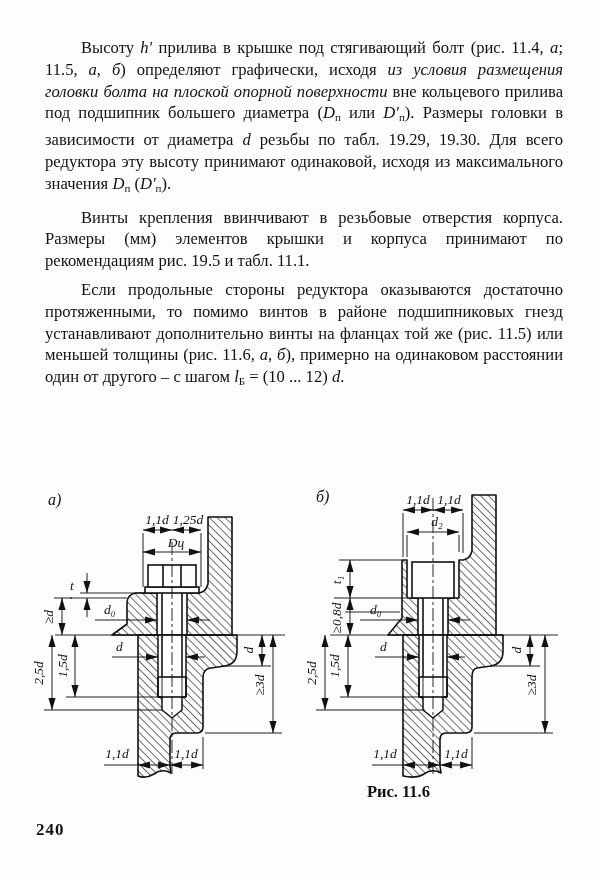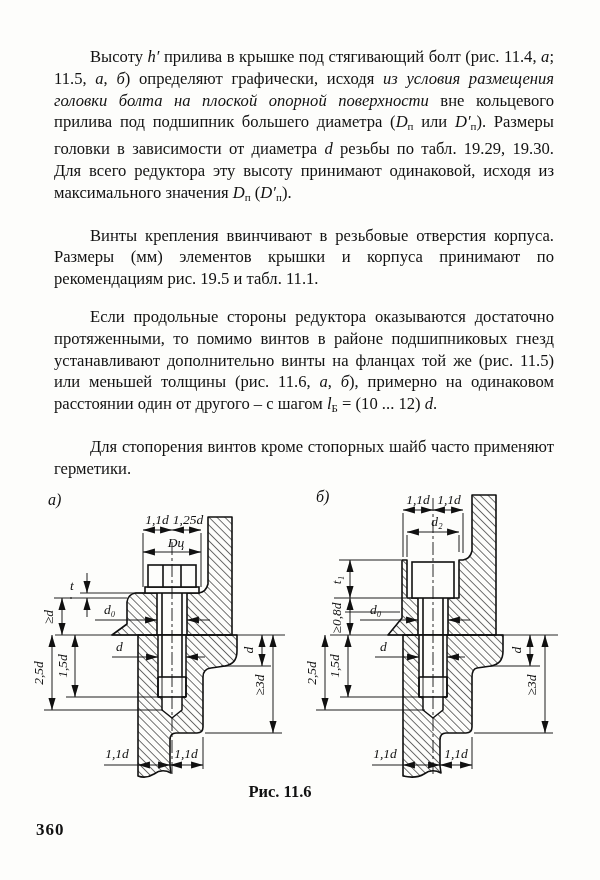--- a/index.html
+++ b/index.html
@@ -5,27 +5,27 @@
   html,body{margin:0;padding:0;background:#e8e8e4;}
   .page{
     position:relative;width:600px;height:880px;background:#fdfdfb;
     font-family:"Liberation Serif","DejaVu Serif",serif;color:#111;
     overflow:hidden;box-shadow:0 0 4px rgba(0,0,0,.3);
   }
   .textblock{
     position:absolute;left:38px;top:30px;width:532px;
     font-size:16.6px;line-height:21.8px;text-align:justify;
   }
-  .textblock p{margin:16px;text-indent:36px;}
+  .textblock p{margin:7px;text-indent:36px;}
   .run-n{font-style:normal;}
   .run-i{font-style:italic;}
   .run-s{font-style:normal;font-size:11px;vertical-align:-3px;}
   .figure-svg{position:absolute;left:0;top:478px;width:600px;height:332px;}
   .caption{
-    position:absolute;left:130px;top:782px;width:300px;text-align:center;
+    position:absolute;left:130px;top:782px;width:300px;text-align:right;
     font-weight:bold;font-size:16.5px;
   }
   .pagenum{
     position:absolute;left:36px;top:820px;
     font-weight:bold;font-size:17px;letter-spacing:1px;
   }
   svg .outline{fill:none;stroke:#111;stroke-width:1.6;stroke-linejoin:round;}
   svg .hatched{fill:url(#hatch);stroke:#111;stroke-width:1.6;stroke-linejoin:round;}
   svg .cut{fill:#fdfdfb;stroke:#111;stroke-width:1.5;stroke-linejoin:round;}
   svg .solidwhite{fill:#fdfdfb;stroke:#111;stroke-width:1.6;}
@@ -40,21 +40,20 @@
 </style>
 </head>
 <body>
 
 <div class="page">
 
   <div class="textblock" id="text-block">
       <p><span class="run-n">Высоту </span><span class="run-i">h′</span><span class="run-n"> прилива в крышке под стягивающий болт (рис. 11.4, </span><span class="run-i">а</span><span class="run-n">; 11.5, </span><span class="run-i">а</span><span class="run-n">, </span><span class="run-i">б</span><span class="run-n">) определяют графически, исходя </span><span class="run-i">из условия размещения головки болта на плоской опорной поверхности</span><span class="run-n"> вне кольцевого прилива под подшипник большего диаметра (</span><span class="run-i">D</span><span class="run-s">п</span><span class="run-n"> или </span><span class="run-i">D′</span><span class="run-s">п</span><span class="run-n">). Размеры головки в зависимости от диаметра </span><span class="run-i">d</span><span class="run-n"> резьбы по табл. 19.29, 19.30. Для всего редуктора эту высоту принимают одинаковой, исходя из максимального значения </span><span class="run-i">D</span><span class="run-s">п</span><span class="run-n"> (</span><span class="run-i">D′</span><span class="run-s">п</span><span class="run-n">).</span></p>
       <p><span class="run-n">Винты крепления ввинчивают в резьбовые отверстия корпуса. Размеры (мм) элементов крышки и корпуса принимают по рекомендациям рис. 19.5 и табл. 11.1.</span></p>
       <p><span class="run-n">Если продольные стороны редуктора оказываются достаточно протяженными, то помимо винтов в районе подшипниковых гнезд устанавливают дополнительно винты на фланцах той же (рис. 11.5) или меньшей толщины (рис. 11.6, </span><span class="run-i">а</span><span class="run-n">, </span><span class="run-i">б</span><span class="run-n">), примерно на одинаковом расстоянии один от другого – с шагом </span><span class="run-i">l</span><span class="run-s">Б</span><span class="run-n"> = (10 ... 12) </span><span class="run-i">d</span><span class="run-n">.</span></p>
-      <p><span class="run-n">Для стопорения винтов кроме стопорных шайб часто применяют герметики.</span></p>
     </div>
 
   <svg class="figure-svg" viewBox="0 478 600 332">
     <defs>
       <pattern id="hatch" width="5.6" height="5.6" patternUnits="userSpaceOnUse" patternTransform="rotate(-45)">
         <line x1="0" y1="0" x2="0" y2="5.6" stroke="#111" stroke-width="1.2"></line>
       </pattern>
       <marker id="ar" viewBox="0 0 12 8" refX="11.5" refY="4" markerWidth="13" markerHeight="9" orient="auto-start-reverse" markerUnits="userSpaceOnUse">
         <path d="M0.5,0.7 L11.5,4 L0.5,7.3 Z" fill="#111"></path>
       </marker>
@@ -223,15 +222,15 @@
         <line class="dim" x1="403" y1="765" x2="440" y2="765" marker-start="url(#ar)" marker-end="url(#ar)"></line>
         <line class="dim" x1="440" y1="765" x2="472" y2="765" marker-start="url(#ar)" marker-end="url(#ar)"></line>
         <line class="dim" x1="472" y1="737" x2="472" y2="769"></line>
         <text x="385" y="758" text-anchor="middle">1,1d</text>
         <text x="456" y="758" text-anchor="middle">1,1d</text>
       </g>
     </g>
   </svg>
 
   <div class="caption">Рис. 11.6</div>
-  <div class="pagenum">360</div>
+  <div class="pagenum">240</div>
 
 </div>
 
 </body></html>

